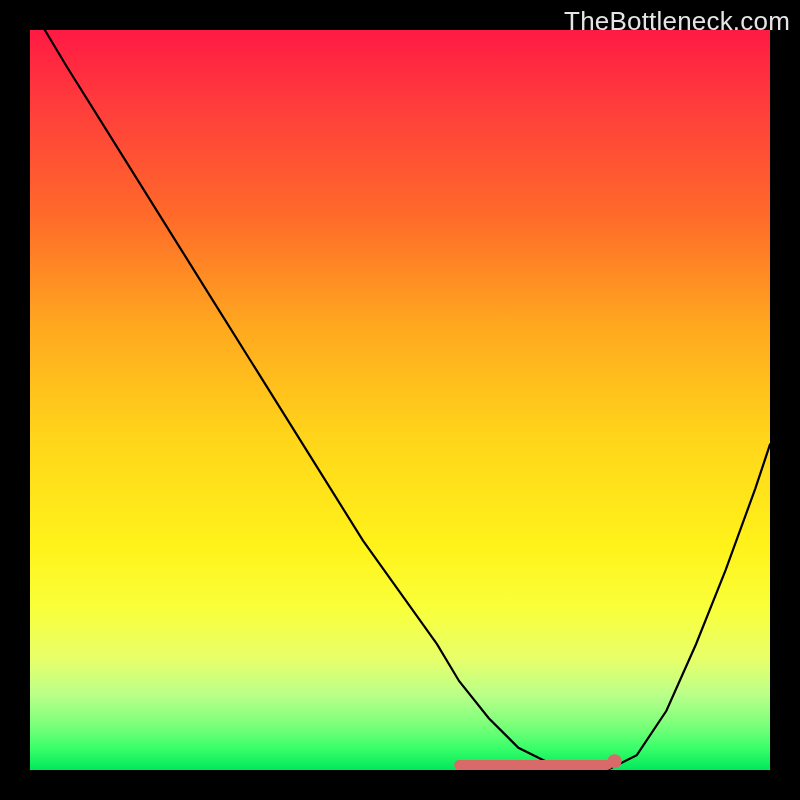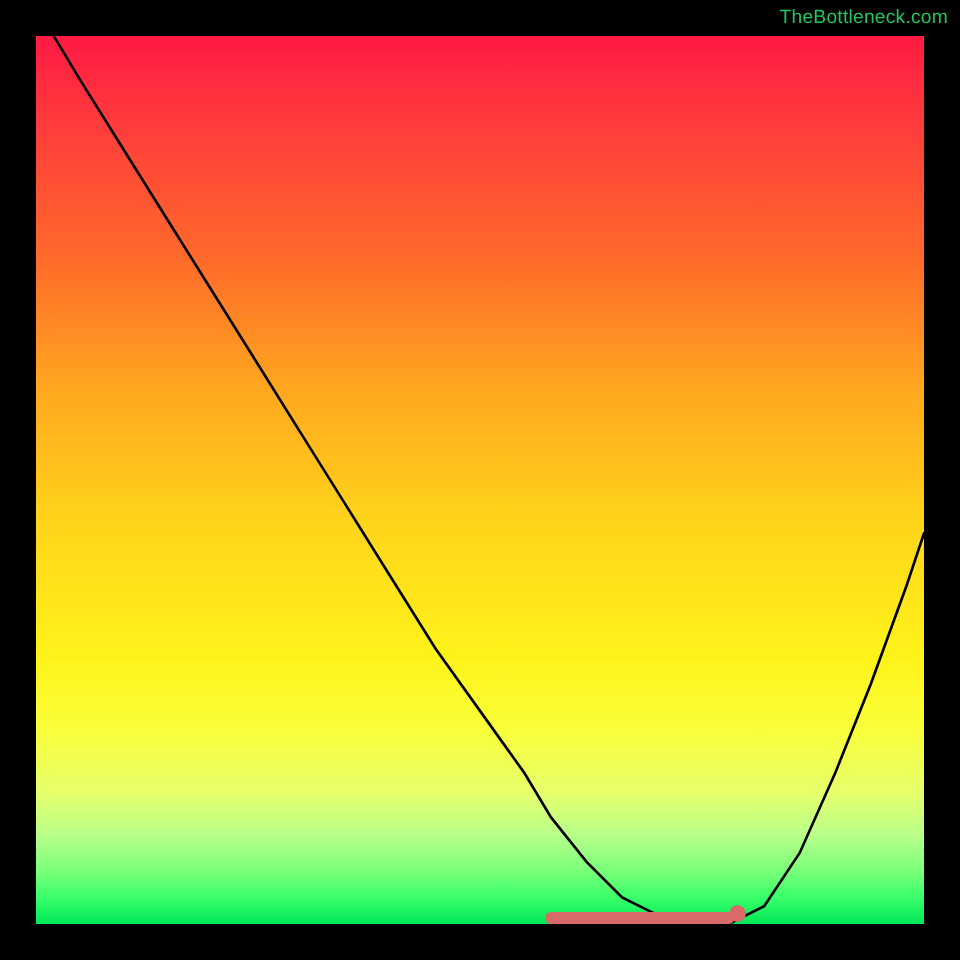--- a/index.html
+++ b/index.html
@@ -23,22 +23,22 @@
       #b8ff8a 90%,
       #7aff7a 94%,
       #3aff6a 97%,
       #00e85a 100%
     );
   }
   .watermark {
     position: absolute;
     top: 6px;
     right: 10px;
-    color: #22c55e;
-    font-size: 16px;
+    color: #e5e5e5;
+    font-size: 26px;
     font-weight: 500;
     letter-spacing: 0.2px;
   }
   svg.curve { position: absolute; left: 0; top: 0; width: 740px; height: 740px; }
   .curve-path { fill: none; stroke: #000; stroke-width: 2.2; stroke-linecap: round; }
   .data-marker { fill: #d96a6a; stroke: none; }
   .data-highlight { fill: none; stroke: #d96a6a; stroke-width: 10; stroke-linecap: round; }
 </style>
 </head>
 <body>

